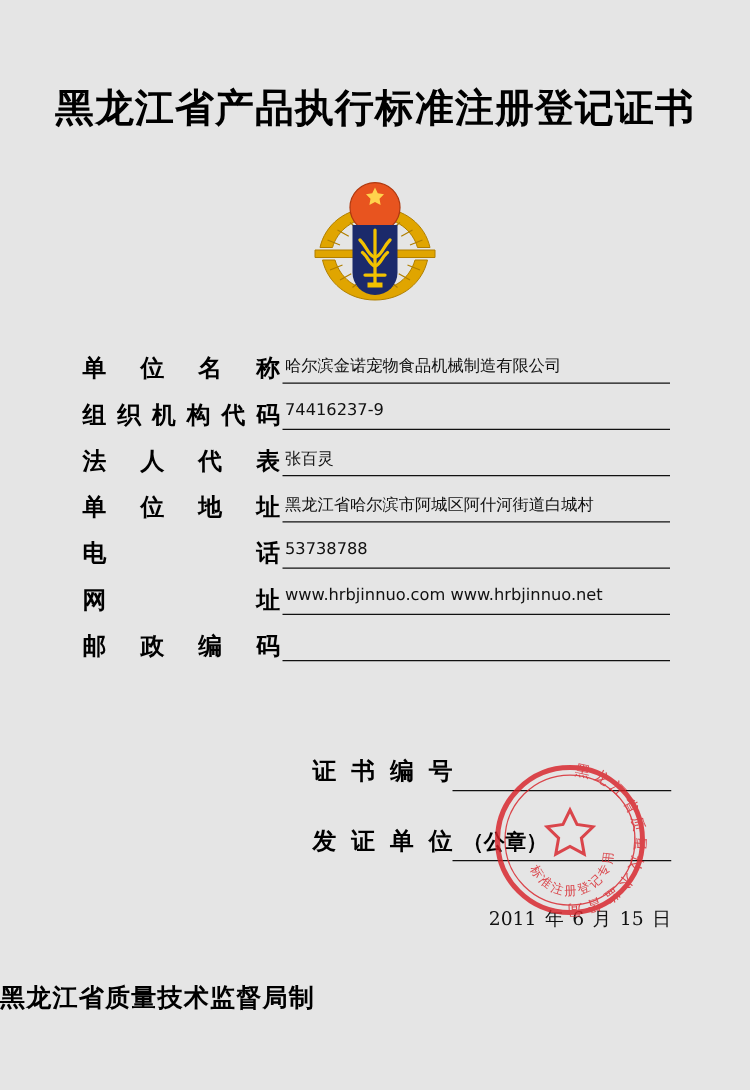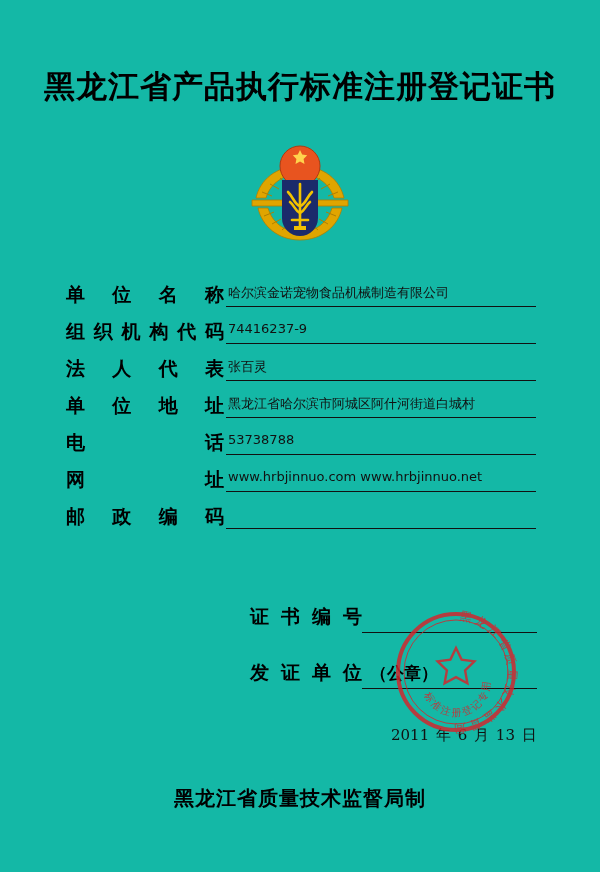--- a/index.html
+++ b/index.html
@@ -13,21 +13,21 @@
     position: relative;
     font-family: "DejaVu Sans", "Liberation Sans", sans-serif;
     color: #000;
     overflow: hidden;
   }
   .page {
     position: absolute;
     left: 0; top: 0;
     width: 600px;
     height: 872px;
-    background: #14b8a6;
+    background: #e5e5e5;
   }
   .title {
     position: absolute;
     top: 66px;
     left: 0;
     width: 600px;
     text-align: center;
     font-family: "DejaVu Serif", "Liberation Serif", serif;
     font-weight: bold;
     font-size: 31px;
@@ -150,21 +150,20 @@
     pointer-events: none;
   }
   .seal svg { display:block; opacity: 0.82; }
 
   
   .footer {
     position: absolute;
     top: 785px;
     left: 0;
     width: 600px;
-    text-align: center;
     font-family: Liberation Serif, serif;
     font-weight: bold;
     font-size: 20px;
     letter-spacing: 1px;
   }
 </style>
 </head>
 <body>
 
 <div class="page">
@@ -301,21 +300,21 @@
       <div class="lower-line"></div>
     </div>
 
   </div>
 
   <div class="date-row">
     <span>2011</span>
     <span>年</span>
     <span>6</span>
     <span>月</span>
-    <span>13</span>
+    <span>15</span>
     <span>日</span>
   </div>
 
   <div class="seal">
     <svg width="136" height="136" viewBox="0 0 136 136">
       <defs>
         <path id="outerArc" d="M68,68 m-52,0 a52,52 0 1,1 104,0 a52,52 0 1,1 -104,0"></path>
         <path id="innerArc" d="M68,78 m-34,0 a34,34 0 1,0 68,0"></path>
       </defs>
       <circle cx="68" cy="68" r="58" fill="none" stroke="#d8232a" stroke-width="4"></circle>

